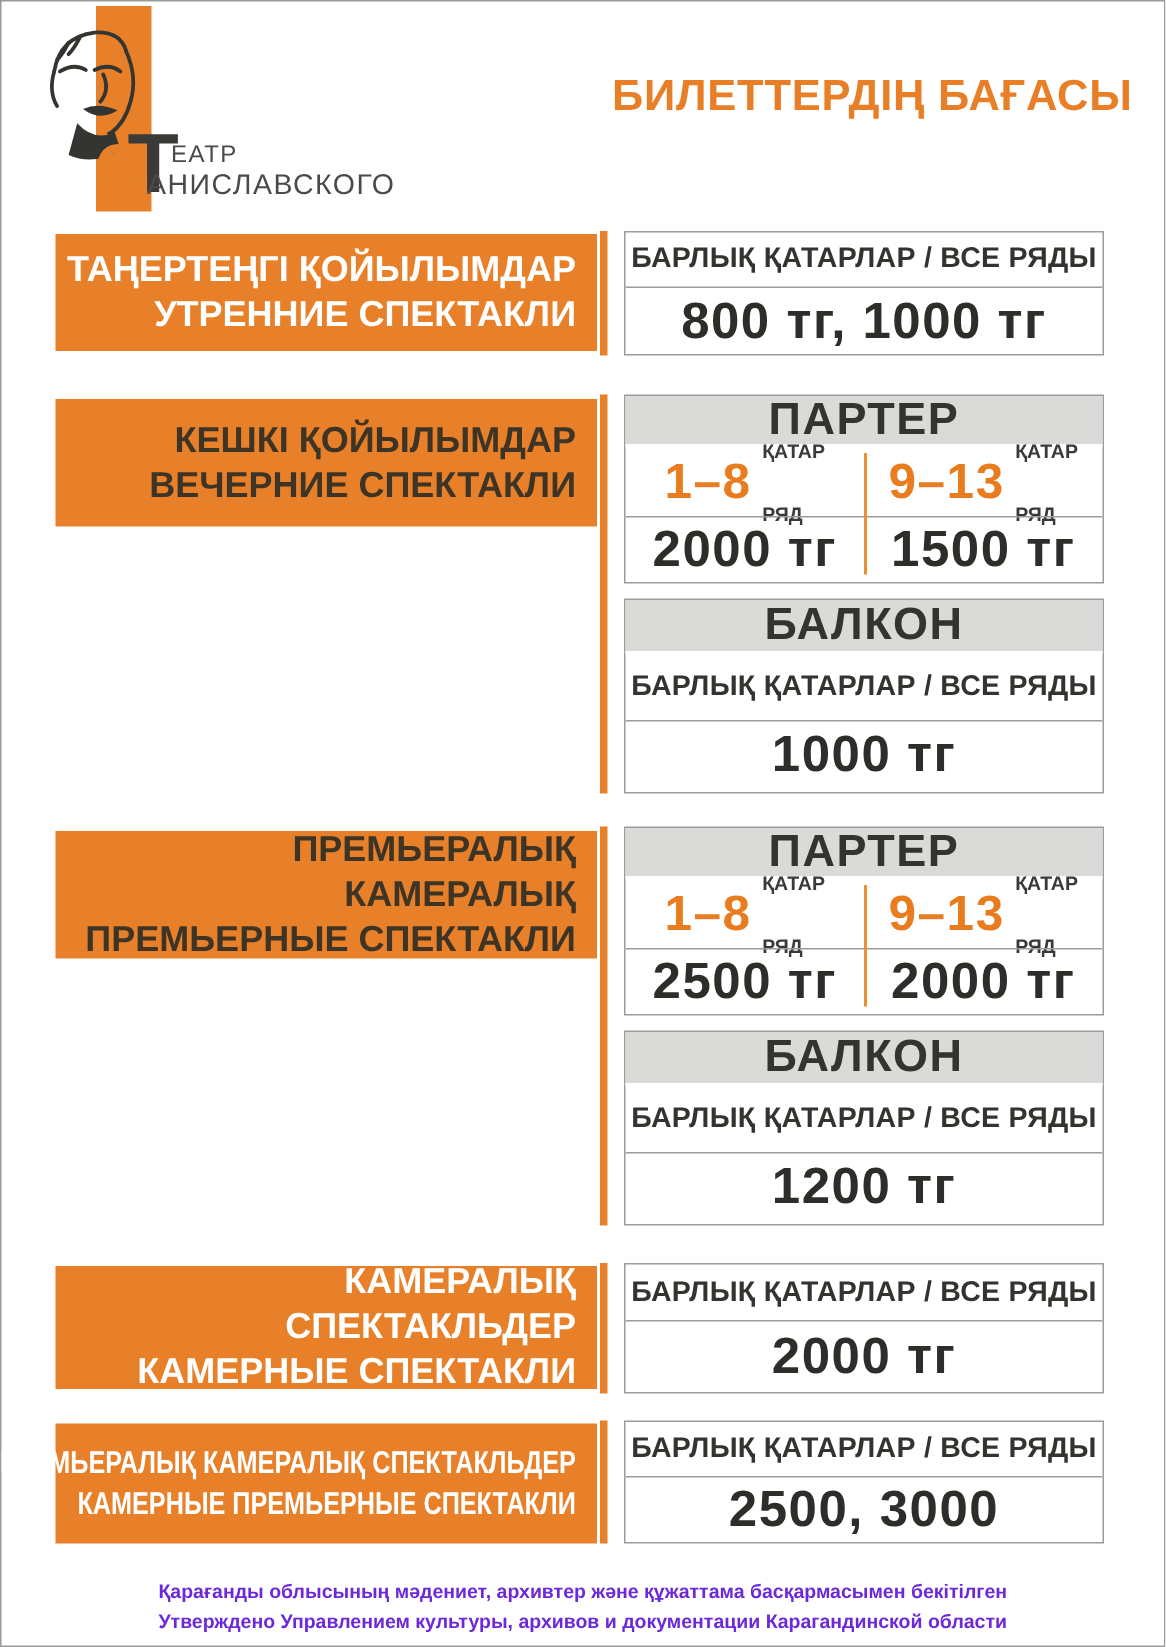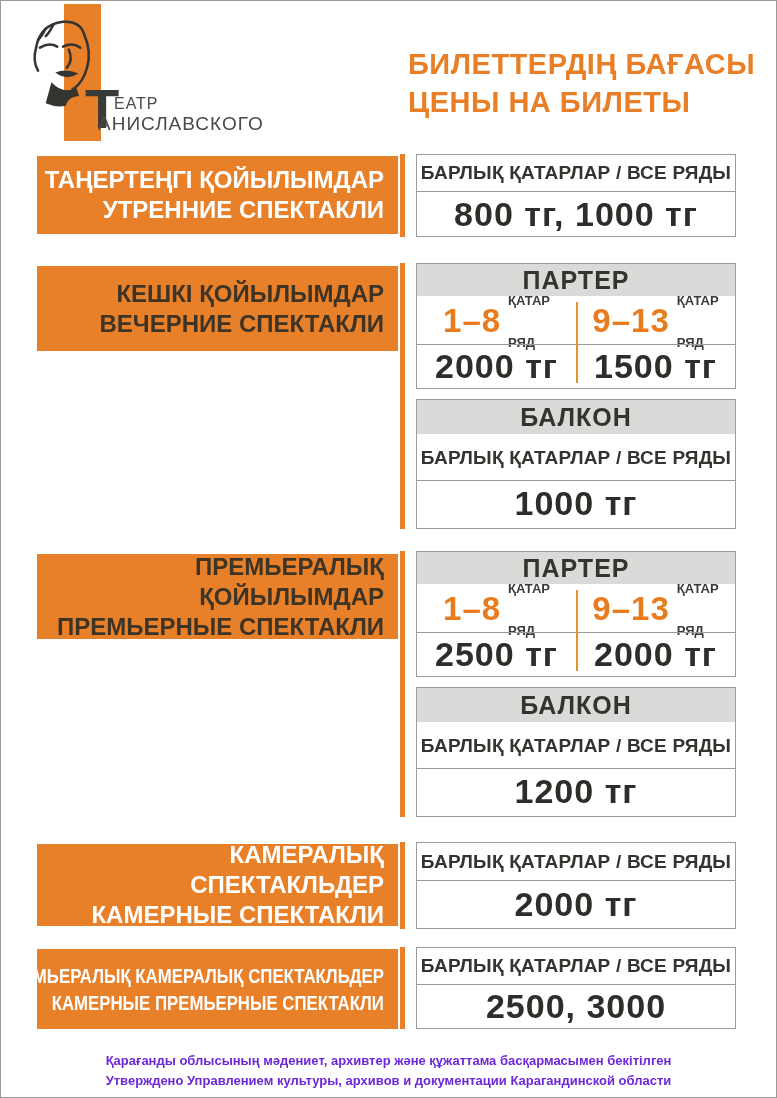--- a/index.html
+++ b/index.html
@@ -33,21 +33,21 @@
   .str-s1{top:153px;height:83px;}
   .str-s2{top:262px;height:266px;}
   .str-s3{top:550px;height:266px;}
   .str-s4{top:841px;height:87px;}
   .str-s5{top:946px;height:82px;}
   
   .pricebox{position:absolute;left:415px;width:320px;background:#fff;border:1px solid #9C9C9C;box-sizing:border-box;}
   .cell{display:flex;align-items:center;justify-content:center;box-sizing:border-box;}
   .allrows{font-size:19px;font-weight:bold;color:#35332F;letter-spacing:.2px;}
   .bigprice{font-size:34px;font-weight:bold;color:#2E2D2A;letter-spacing:1px;}
-  .graytitle{background:#DADAD8;font-size:25px;font-weight:bold;color:#35332F;letter-spacing:1px;border-bottom:2px solid #ffffff;}
+  .graytitle{background:#DADAD8;font-size:30px;font-weight:bold;color:#35332F;letter-spacing:1px;border-bottom:2px solid #ffffff;}
   .hdivider{border-top:1px solid #9C9C9C;}
   .box-s1{top:153px;height:83px;}
   .box-s2p{top:262px;height:126px;}
   .box-s2b{top:398px;height:130px;}
   .box-s3p{top:550px;height:126px;}
   .box-s3b{top:686px;height:130px;}
   .box-s4{top:841px;height:87px;}
   .box-s5{top:946px;height:82px;}
   
   .parter-body{position:relative;}
@@ -84,21 +84,20 @@
       <path d="M50,77 Q57,83 53,90" fill="none" stroke="#343430" stroke-width="2.6" stroke-linecap="round"></path>
     </svg>
     <span class="logo-letter logo-c">С</span>
     <span class="logo-letter logo-t">Т</span>
     <span class="logo-word1">ЕАТР</span>
     <span class="logo-word2">АНИСЛАВСКОГО</span>
   </div>
 
   <div class="title">
     <div>БИЛЕТТЕРДІҢ БАҒАСЫ</div>
-    <div>ЦЕНЫ НА БИЛЕТЫ</div>
   </div>
 
   <div class="label lab-s1">
     <div class="label-inner">
       <div>ТАҢЕРТЕҢГІ ҚОЙЫЛЫМДАР</div>
       <div>УТРЕННИЕ СПЕКТАКЛИ</div>
     </div>
   </div>
   <div class="stripe str-s1"></div>
   <div class="pricebox box-s1">
@@ -142,21 +141,21 @@
     </div>
   </div>
   <div class="pricebox box-s2b">
     <div class="cell graytitle" style="height:36px;">БАЛКОН</div>
     <div class="cell allrows" style="height:44px;">БАРЛЫҚ ҚАТАРЛАР / ВСЕ РЯДЫ</div>
     <div class="cell bigprice hdivider" style="height:46px;">1000 тг</div>
   </div>
 
   <div class="label lab-s3">
     <div class="label-inner dark">
-      <div>ПРЕМЬЕРАЛЫҚ ҚОЙЫЛЫМДАР</div>
+      <div>ПРЕМЬЕРАЛЫҚ КАМЕРАЛЫҚ</div>
       <div>ПРЕМЬЕРНЫЕ СПЕКТАКЛИ</div>
     </div>
   </div>
   <div class="stripe str-s3"></div>
   <div class="pricebox box-s3p">
     <div class="cell graytitle" style="height:34px;">ПАРТЕР</div>
     <div class="parter-body">
       <div class="parter-grid">
         <div class="cell spec">
           <span class="specwrap">

